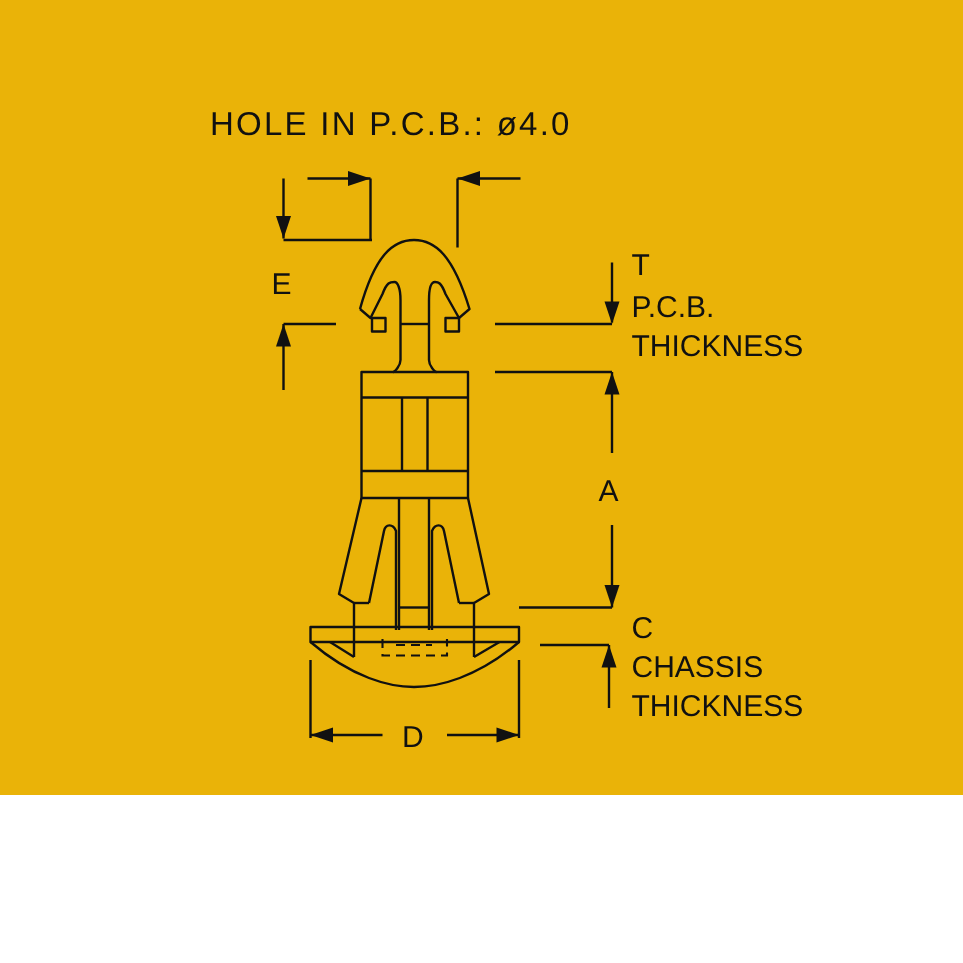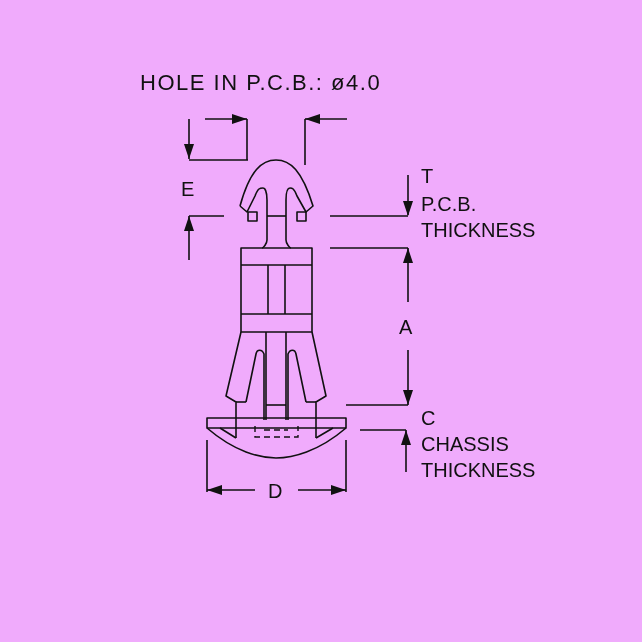--- a/index.html
+++ b/index.html
@@ -1,16 +1,16 @@
 <!DOCTYPE html>
 <html><head>
   <meta charset="utf-8">
   <style>
     html, body { margin: 0; padding: 0; background: #ffffff; }
-    .canvas { position: relative; width: 642px; height: 642px; background: #f0abfc; overflow: hidden; }
+    .canvas { position: relative; width: 642px; height: 530px; background: #eab308; overflow: hidden; }
     svg { position: absolute; left: 0; top: 0; }
     .lbl { font-family: "Liberation Sans", "DejaVu Sans", sans-serif; fill: #111; font-weight: 400; }
     .ln { stroke: #111; stroke-width: 1.6; fill: none; stroke-linejoin: round; stroke-linecap: butt; }
     .dash { stroke: #111; stroke-width: 1.4; fill: none; stroke-dasharray: 6 4; }
     .ah { fill: #111; stroke: none; }
   </style>
 </head>
 <body>
 
 <div class="canvas">

